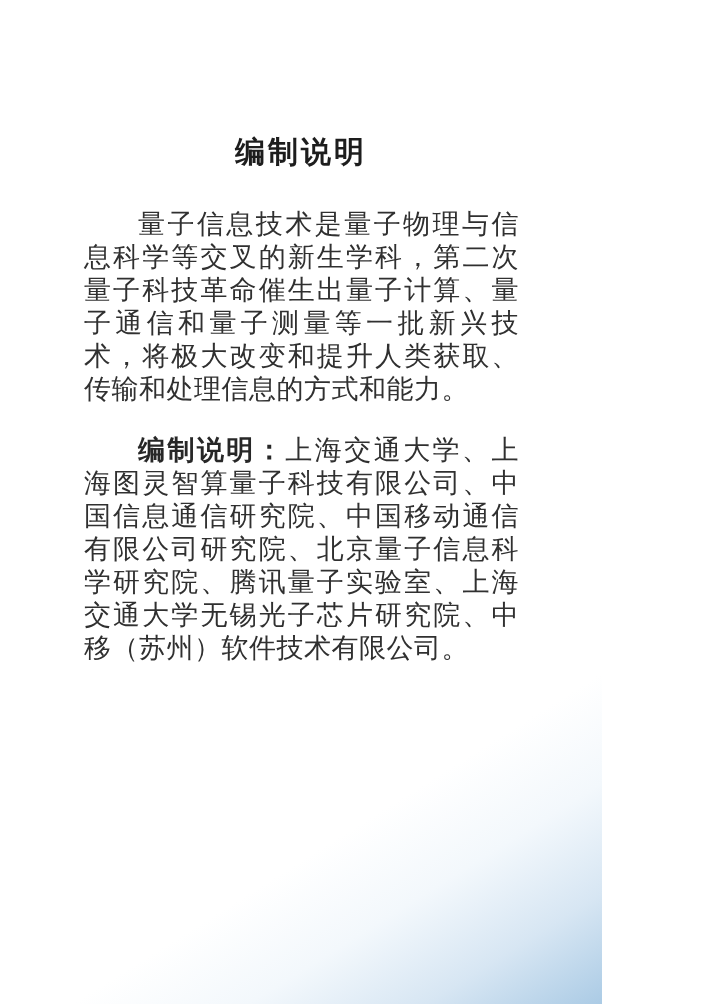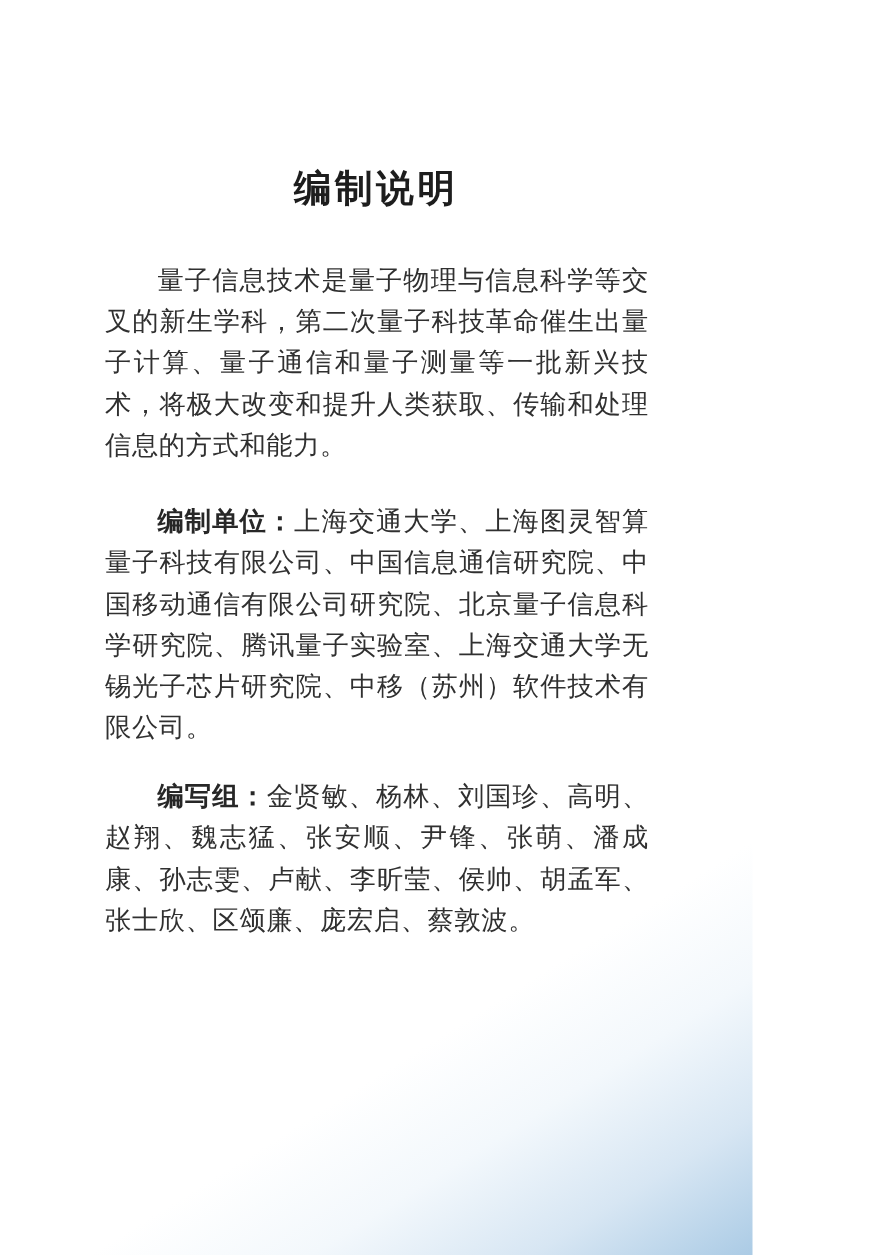--- a/index.html
+++ b/index.html
@@ -29,21 +29,21 @@
     line-height: 36px;
     font-weight: bold;
     letter-spacing: 3px;
     color: #1d1d1d;
   }
   .body {
     padding: 38px 83px 0 84px;
   }
   .para {
     margin: 0;
-    font-size: 21px;
+    font-size: 27px;
     line-height: 33px;
     letter-spacing: 0.5px;
     text-align: justify;
     text-indent: 2em;
     color: #303030;
   }
   .para + .para {
     margin-top: 8px;
   }
   .para.spaced-units {
@@ -62,19 +62,18 @@
 
 <div class="page">
 
   <h1 class="title">编制说明</h1>
 
   <div class="body">
 
     <p class="para"><span>量子信息技术是量子物理与信息科学等交叉的新生学科，第二次量子科技革命催生出量子计算、量子通信和量子测量等一批新兴技术，将极大改变和提升人类获取、传输和处理信息的方式和能力。</span></p>
 
 
-    <p class="para spaced-units"><strong class="label">编制单位：</strong><span>上海交通大学、上海图灵智算量子科技有限公司、中国信息通信研究院、中国移动通信有限公司研究院、北京量子信息科学研究院、腾讯量子实验室、上海交通大学无锡光子芯片研究院、中移（苏州）软件技术有限公司。</span></p>
+    <p class="para spaced-units"><strong class="label">编制说明：</strong><span>上海交通大学、上海图灵智算量子科技有限公司、中国信息通信研究院、中国移动通信有限公司研究院、北京量子信息科学研究院、腾讯量子实验室、上海交通大学无锡光子芯片研究院、中移（苏州）软件技术有限公司。</span></p>
 
-    <p class="para spaced-authors"><strong class="label">编写组：</strong><span>金贤敏、杨林、刘国珍、高明、赵翔、魏志猛、张安顺、尹锋、张萌、潘成康、孙志雯、卢献、李昕莹、侯帅、胡孟军、张士欣、区颂廉、庞宏启、蔡敦波。</span></p>
 
   </div>
 
 </div>
 
 </body></html>

